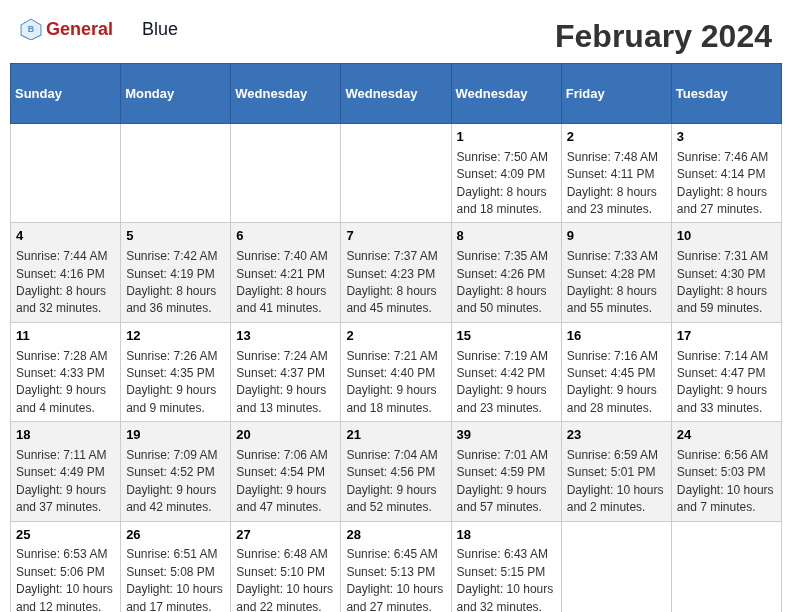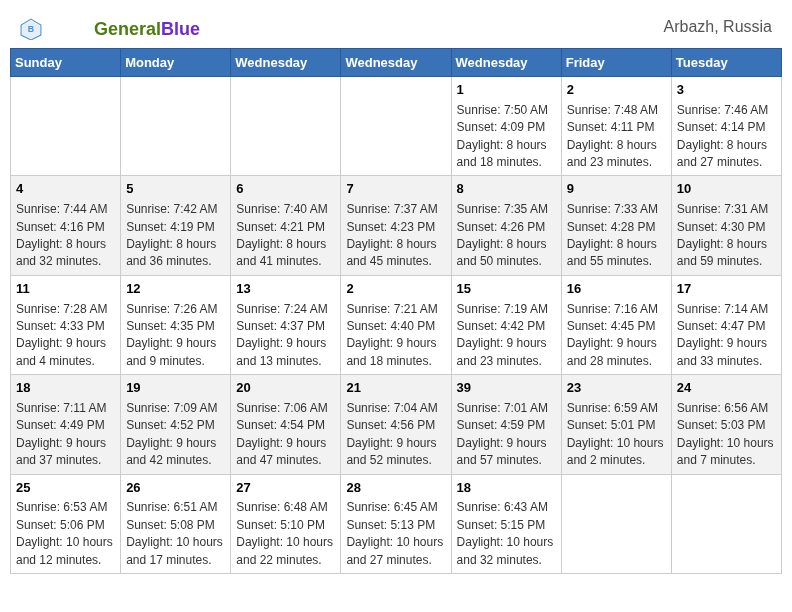--- a/index.html
+++ b/index.html
@@ -40,21 +40,21 @@
     .calendar-table {
       width: 100%;
       border-collapse: collapse;
       margin-top: 4px;
     }
     .calendar-table th {
       background-color: #3a72b8;
       color: #fff;
       font-size: 13px;
       font-weight: bold;
-      padding: 6px 4px;
+      padding: 22px 4px;
       text-align: left;
       border: 1px solid #2a5a9a;
     }
     .calendar-table td {
       border: 1px solid #ccc;
       vertical-align: top;
       padding: 4px 5px;
       font-size: 10.5px;
       line-height: 1.45;
       min-height: 75px;
@@ -88,25 +88,25 @@
 <body>
 
 <div class="header-area">
   <div class="logo">
     <svg class="logo-icon" viewBox="0 0 40 40">
       <polygon points="20,4 36,14 36,30 20,38 4,30 4,14" fill="#4a90d9" opacity="0.15"></polygon>
       <polygon points="20,2 38,13 38,31 20,40 2,31 2,13" fill="none" stroke="#4a90d9" stroke-width="2"></polygon>
       <text x="20" y="26" text-anchor="middle" fill="#4a90d9" font-size="16" font-weight="bold">B</text>
     </svg>
     <div>
-      <span style="font-size:18px;font-weight:bold;color:#4d7c0f;margin-left:48px;">General</span><span style="font-size:18px;font-weight:bold;color:#6d28d9;">Blue</span>
+      <span style="font-size:18px;font-weight:bold;color:#b91c1c;">General</span><span style="font-size:18px;font-weight:normal;color:#0f172a;padding-left:29px;">Blue</span>
     </div>
   </div>
   <div class="title-area">
-    <div class="location">Arbazh, Russia</div>
+    <div class="month-year">February 2024</div>
   </div>
 </div>
 
 <table class="calendar-table">
   <thead>
     <tr>
       <th>Sunday</th>
       <th>Monday</th>
       <th>Wednesday</th>
       <th>Wednesday</th>

